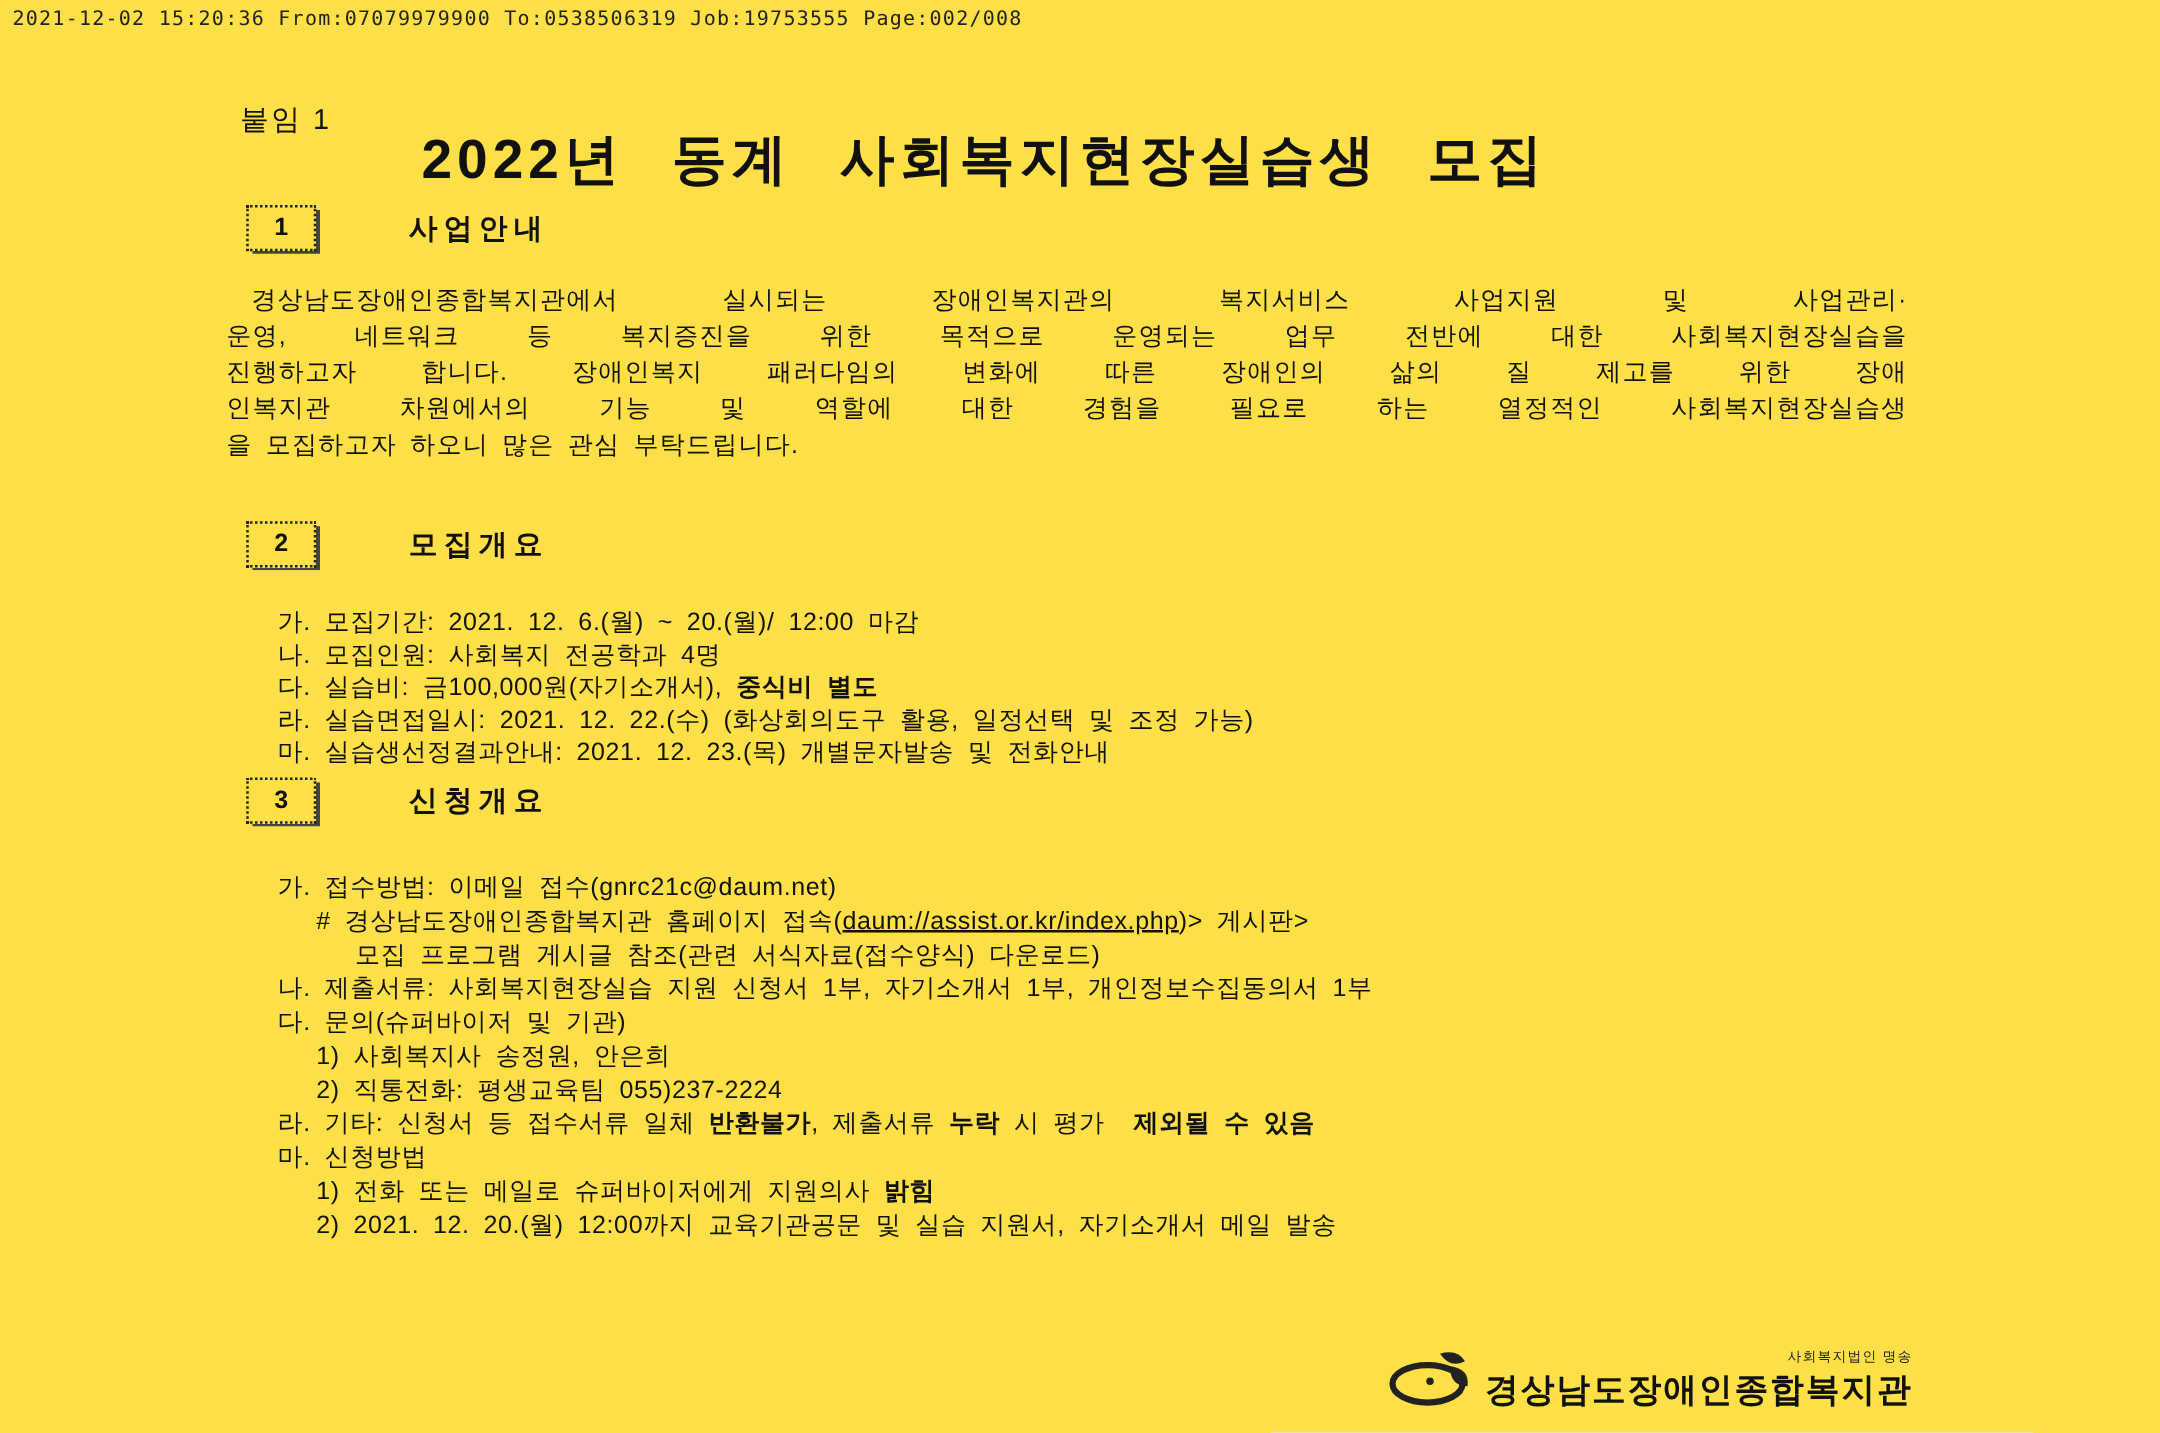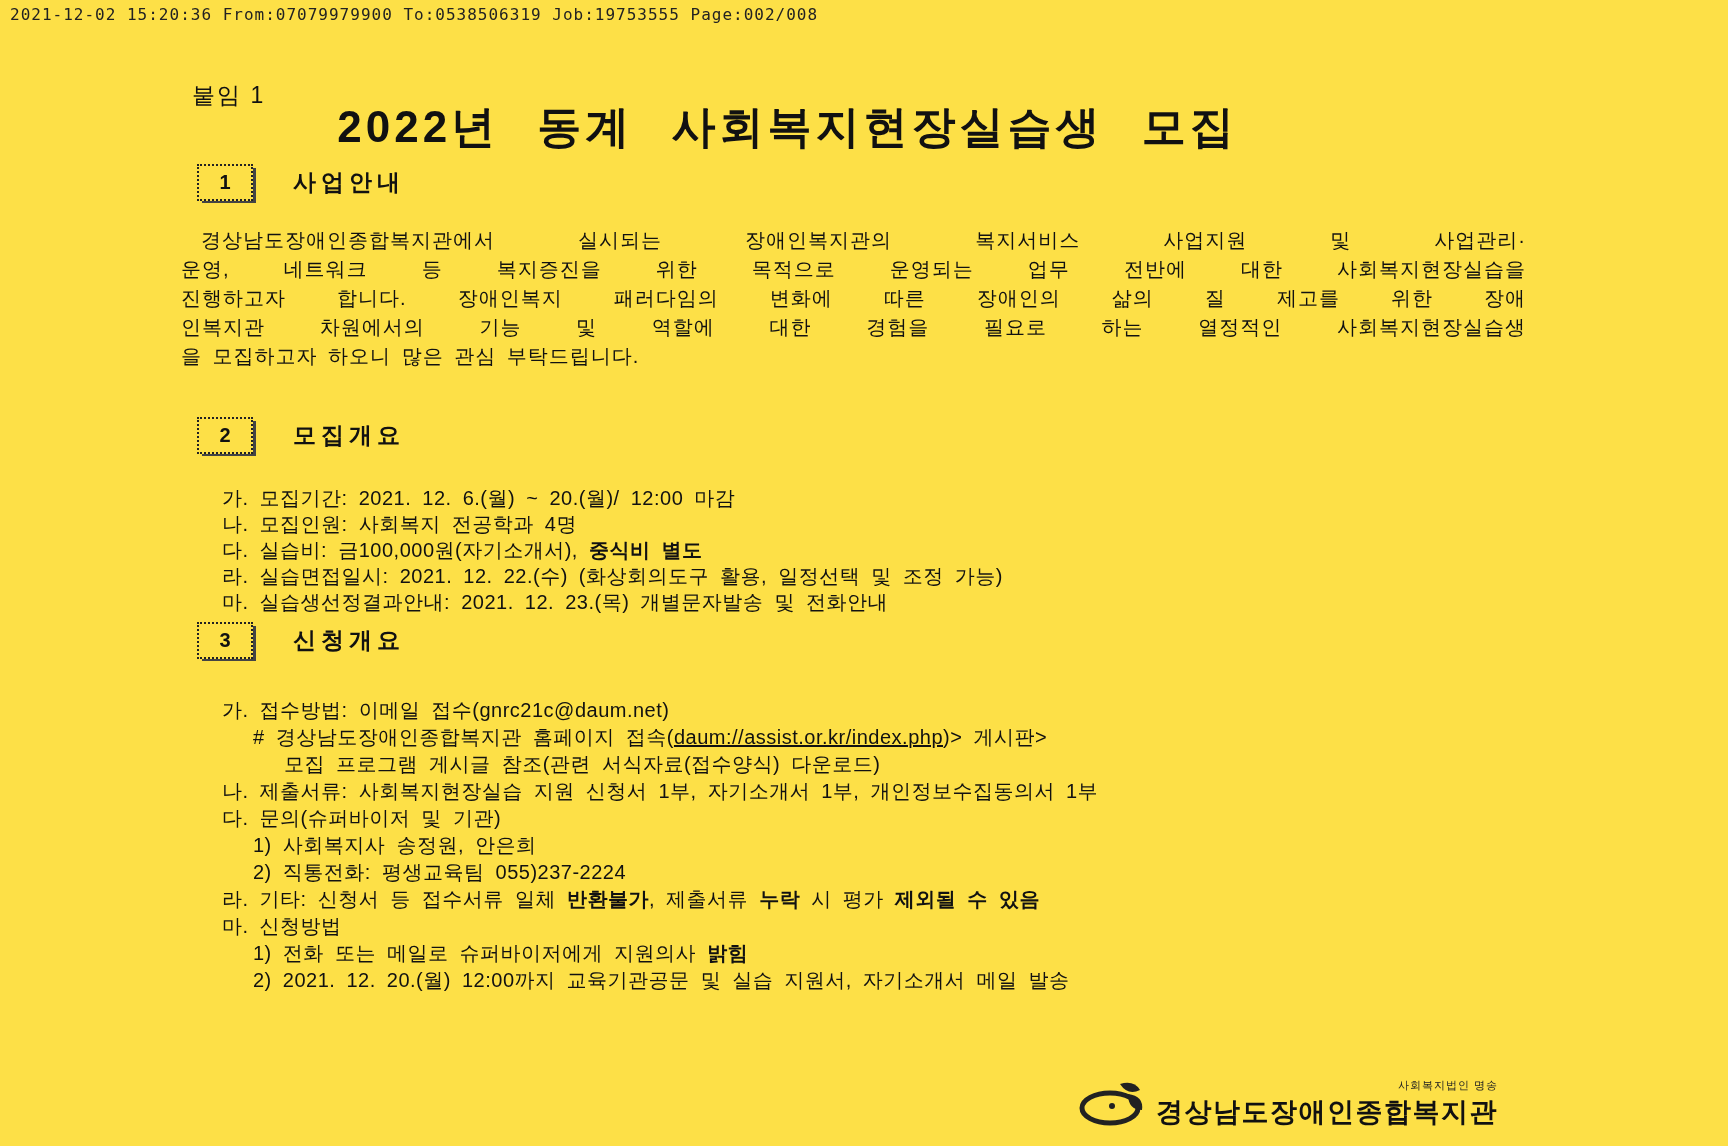--- a/index.html
+++ b/index.html
@@ -31,38 +31,38 @@
   .sec-header{position:absolute;left:197px;display:flex;align-items:center;}
   .num-box{
     display:inline-flex;align-items:center;justify-content:center;
     width:52px;height:33px;
     border:2px dotted #222;
     box-shadow:4px 3px 0 -1px #444;
     font-size:20px;font-weight:bold;
     margin-right:40px;
   }
   .sec-title{
-    font-size:23px;font-weight:bold;letter-spacing:5px;
+    font-size:23px;font-weight:bold;letter-spacing:5px;margin-left:34px;
   }
   .intro{
     position:absolute;left:181px;top:226px;width:1345px;
     font-size:20px;line-height:29px;letter-spacing:1px;word-spacing:4px;
   }
   .intro .line{text-align:justify;text-align-last:justify;}
   .intro .line:first-child{text-indent:20px;}
   .intro .line:last-child{text-align:justify;text-align-last:left;}
   .list{
     position:absolute;left:222px;
     font-size:20px;letter-spacing:0.5px;word-spacing:5px;
     white-space:nowrap;
   }
   .list-2{top:485px;line-height:26px;}
   .list-3{top:697px;line-height:27px;}
   .footer{
-    position:absolute;left:1076px;top:1078px;
+    position:absolute;left:1108px;top:1078px;
     display:flex;align-items:flex-end;gap:6px;
   }
   .footer-text{display:flex;flex-direction:column;align-items:flex-end;}
   .foundation{font-size:11px;letter-spacing:1px;color:#222;margin-bottom:1px;}
   .orgname{font-size:27px;font-weight:bold;letter-spacing:1.5px;white-space:nowrap;}
   .logo{flex:0 0 auto;}
 </style>
 </head>
 <body>
 
@@ -112,21 +112,21 @@
   </div>
 
   <div class="list list-3">
       <div class="line">가. 접수방법: 이메일 접수(gnrc21c@daum.net)</div>
       <div class="line" style="padding-left: 31px;"><span># 경상남도장애인종합복지관 홈페이지 접속(</span><span style="text-decoration: underline;">daum://assist.or.kr/index.php</span><span>)&gt; 게시판&gt;</span></div>
       <div class="line" style="padding-left: 62px;"><span>모집 프로그램 게시글 참조(관련 서식자료(접수양식) 다운로드)</span></div>
       <div class="line">나. 제출서류: 사회복지현장실습 지원 신청서 1부, 자기소개서 1부, 개인정보수집동의서 1부</div>
       <div class="line">다. 문의(슈퍼바이저 및 기관)</div>
       <div class="line" style="padding-left: 31px;"><span>1) 사회복지사 송정원, 안은희</span></div>
       <div class="line" style="padding-left: 31px;"><span>2) 직통전화: 평생교육팀 055)237-2224</span></div>
-      <div class="line"><span>라. 기타: 신청서 등 접수서류 일체 </span><span style="font-weight: bold;">반환불가</span><span>, 제출서류 </span><span style="font-weight: bold;">누락</span><span> 시 평가 </span><span style="font-weight: bold;">제외될 수 있음</span></div>
+      <div class="line"><span>라. 기타: 신청서 등 접수서류 일체 </span><span style="font-weight: bold;">반환불가</span><span>, 제출서류 </span><span style="font-weight: bold;">누락</span><span> 시 평가 </span><span style="font-weight: bold; margin-left: 12px;">제외될 수 있음</span></div>
       <div class="line">마. 신청방법</div>
       <div class="line" style="padding-left: 31px;"><span>1) 전화 또는 메일로 슈퍼바이저에게 지원의사 </span><span style="font-weight: bold;">밝힘</span></div>
       <div class="line" style="padding-left: 31px;"><span>2) 2021. 12. 20.(월) 12:00까지 교육기관공문 및 실습 지원서, 자기소개서 메일 발송</span></div>
     </div>
 
   <div class="footer">
     <span class="logo">
       <svg width="74" height="46" viewBox="0 0 74 46" xmlns="http://www.w3.org/2000/svg">
         <ellipse cx="34" cy="28" rx="28" ry="15" fill="none" stroke="#222" stroke-width="5"></ellipse>
         <circle cx="36" cy="26" r="3" fill="#222"></circle>

